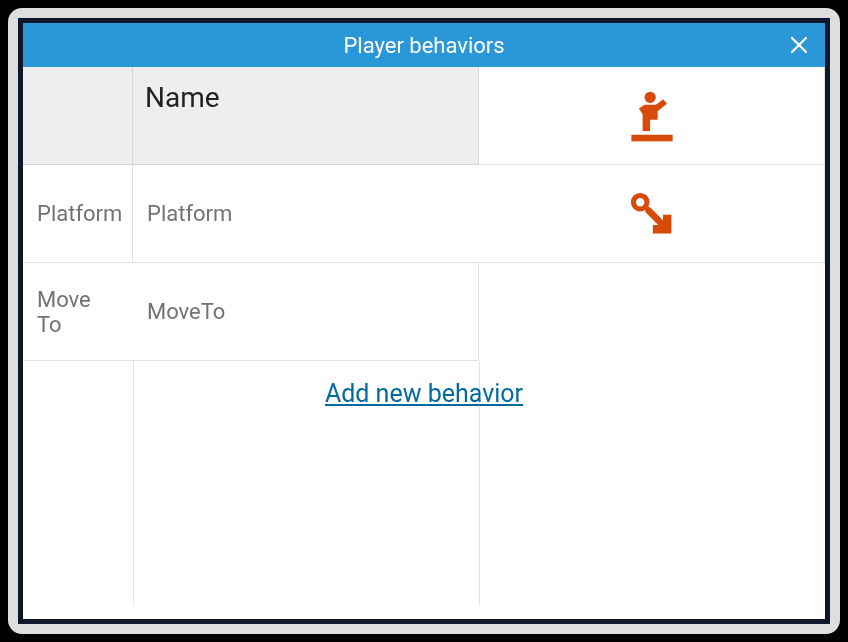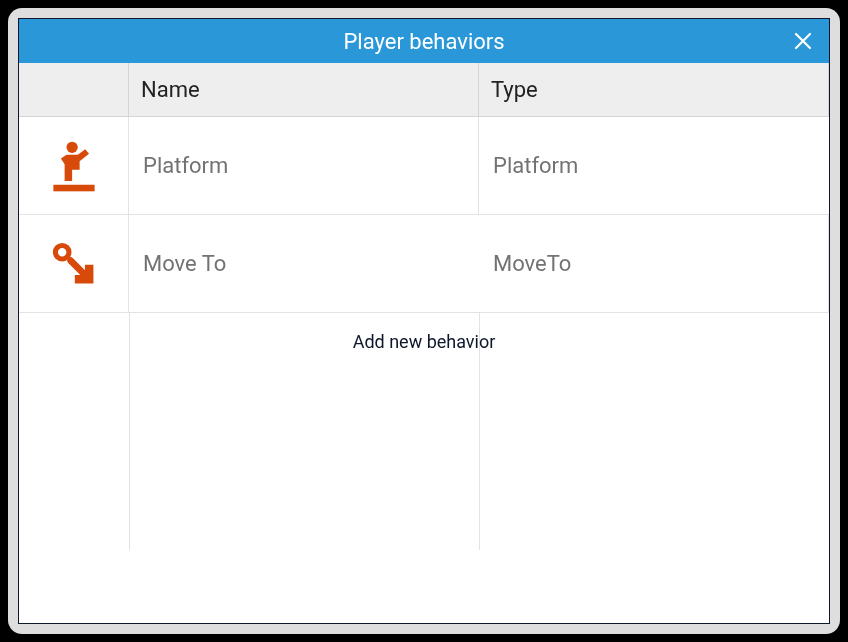--- a/index.html
+++ b/index.html
@@ -21,21 +21,21 @@
       height: 100%;
       padding: 10px;
       overflow: hidden;
     }
     .inner {
       background: #fff;
       width: 100%;
       height: 100%;
       display: flex;
       flex-direction: column;
-      border: 1px solid #0f172a;
+      border: 5px solid #0f172a;
     }
     .titlebar {
       background: #2a97d9;
       color: #fff;
       height: 44px;
       display: flex;
       align-items: center;
       justify-content: center;
       position: relative;
       font-size: 22px;
@@ -65,21 +65,21 @@
       grid-template-columns: 110px 1fr 1fr;
       grid-auto-rows: min-content;
       background: #fff;
       position: relative;
     }
     .header-cell {
       background: #eeeeee;
       border-bottom: 1px solid #d5d5d5;
       border-right: 1px solid #d5d5d5;
       padding: 14px 12px;
-      font-size: 22px;
+      font-size: 28px;
       color: #222;
     }
     .header-cell:last-child {
       border-right: none;
     }
     .icon-cell {
       border-bottom: 1px solid #e3e3e3;
       border-right: 1px solid #e3e3e3;
       display: flex;
       align-items: center;
@@ -143,22 +143,23 @@
     .filler::after {
       content: "";
       position: absolute;
       left: calc(110px + (100% - 110px) / 2);
       top: 0;
       bottom: 0;
       width: 1px;
       background: #e3e3e3;
     }
     .add-link {
-      color: #0f172a;
-      font-size: 18px;
+      color: #0369a1;
+      text-decoration: underline;
+      font-size: 25px;
       cursor: pointer;
       z-index: 1;
       background: transparent;
     }
     .icon-orange {
       fill: #d84a0a;
     }
   </style>
 </head>
 <body>
@@ -171,21 +172,20 @@
         <svg viewBox="0 0 20 20">
           <line x1="3" y1="3" x2="17" y2="17"></line>
           <line x1="17" y1="3" x2="3" y2="17"></line>
         </svg>
       </div>
     </div>
 
     <div class="table">
       <div class="header-cell"></div>
       <div class="header-cell">Name</div>
-      <div class="header-cell">Type</div>
 
       <div class="icon-cell">
         <svg viewBox="0 0 64 64" width="60" height="60" class="icon-orange">
           <circle cx="30" cy="12" r="6"></circle>
           <path d="M 24 20 L 36 20 L 44 14 L 48 19 L 38 27 L 38 36 L 30 36 L 30 48 L 22 48 L 22 30 L 18 24 Z"></path>
           <rect x="10" y="52" width="44" height="7"></rect>
         </svg>
       </div>
       <div class="data-cell">Platform</div>
       <div class="data-cell last-col">Platform</div>

